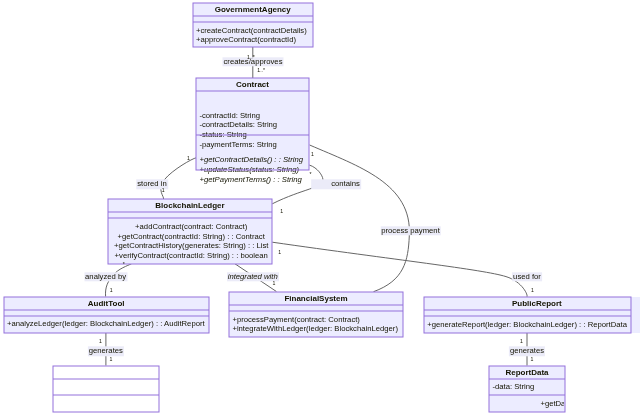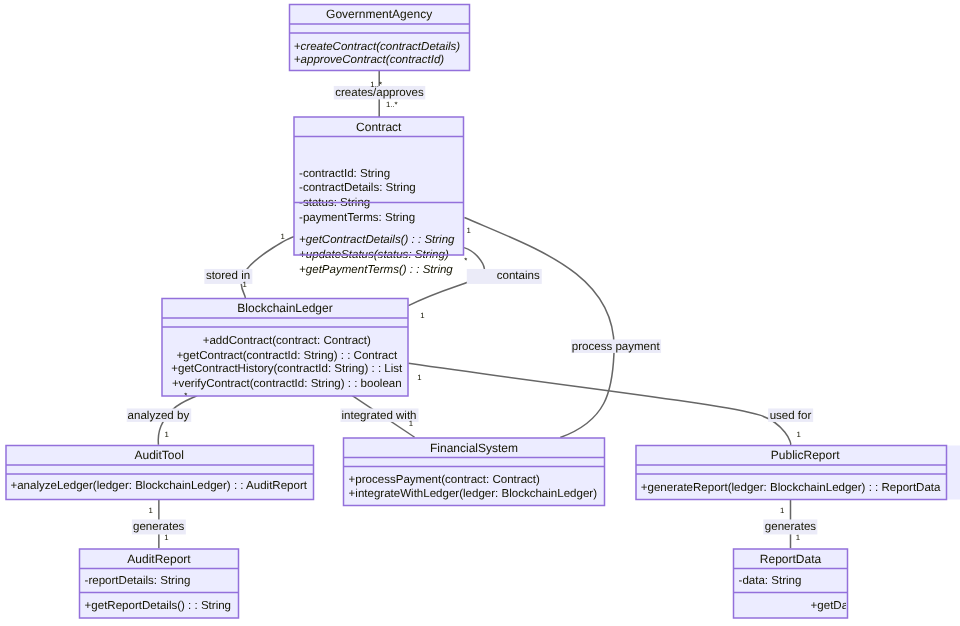--- a/index.html
+++ b/index.html
@@ -6,21 +6,21 @@
 
 html,body{margin:0;padding:0;background:#ffffff;}
 body{width:640px;height:417px;overflow:hidden;
      font-family:"Liberation Sans",sans-serif;}
 #stage{position:relative;width:640px;height:417px;background:#ffffff;}
 #edge-layer,#frame-layer{position:absolute;left:0;top:0;width:640px;height:417px;}
 #edge-layer path{fill:none;stroke:#666666;stroke-width:1;}
 #frame-layer rect,#frame-layer line{fill:none;stroke:#9370DB;stroke-width:1;}
 .node{position:absolute;box-sizing:border-box;background:#ECECFF;
       border:1px solid transparent;}
-.node-title{text-align:center;font-weight:normal;font-size:8px;color:#131300;}
+.node-title{text-align:center;font-weight:bold;font-size:8px;color:#131300;}
 .node-spacer{height:1px;}
 .node-section{box-sizing:border-box;padding-top:2.8px;overflow:hidden;}
 .node-row{font-size:7.7px;color:#131300;white-space:pre;padding-left:2.4px;
           height:9.7px;line-height:9.7px;}
 .edge-label{position:absolute;font-size:7.7px;color:#131300;white-space:pre;
             background:#ebebf8;transform:translate(-50%,-50%);line-height:9.4px;
             padding:0 1px;}
 .edge-card{position:absolute;font-size:5.2px;color:#131300;white-space:pre;
            transform:translate(-50%,-50%);line-height:6px;}
 
@@ -39,21 +39,21 @@
     <path d="M272.3,242.2 C394.8,259.8 483.5,269.5 506,276.6 C522.5,281.6 528.6,295.8 526.8,296.8"></path>
     <path d="M105.9,332 L105.9,365.5"></path>
     <path d="M527,332 L527,365.5"></path>
   </svg>
   <div class="node" style="left: 192.5px; top: 3px; width: 120.5px; height: 44.2px;">
     <div class="node-title" style="height: 12px; line-height: 12px;">GovernmentAgency</div>
     <div class="node-spacer"></div>
     <div class="node-section" style="height: 5px;">
     </div>
     <div class="node-spacer"></div>
-    <div class="node-section" style="height: 23.2px; font-style: italic;">
+    <div class="node-section" style="height: 23.2px;">
       <div class="node-row">+createContract(contractDetails)</div>
       <div class="node-row">+approveContract(contractId)</div>
     </div>
   </div>
   <div class="node" style="left: 196px; top: 78px; width: 113px; height: 92px;">
     <div class="node-title" style="height: 28px; line-height: 11.6px;">Contract</div>
     <div class="node-spacer"></div>
     <div class="node-section" style="height: 43.4px;">
       <div class="node-row">-contractId: String</div>
       <div class="node-row">-contractDetails: String</div>
@@ -69,21 +69,21 @@
   </div>
   <div class="node" style="left: 108px; top: 199px; width: 164px; height: 65px;">
     <div class="node-title" style="height: 12.4px; line-height: 12.4px;">BlockchainLedger</div>
     <div class="node-spacer"></div>
     <div class="node-section" style="height: 4.9px;">
     </div>
     <div class="node-spacer"></div>
     <div class="node-section" style="height: 43.7px; text-align: center;">
       <div class="node-row">+addContract(contract: Contract)</div>
       <div class="node-row">+getContract(contractId: String) : : Contract</div>
-      <div class="node-row">+getContractHistory(contractId: String) : : List</div>
+      <div class="node-row">+getContractHistory(generates: String) : : List</div>
       <div class="node-row">+verifyContract(contractId: String) : : boolean</div>
     </div>
   </div>
   <div class="node" style="left: 3.6px; top: 296.5px; width: 205.1px; height: 36.5px;">
     <div class="node-title" style="height: 12px; line-height: 12px;">AuditTool</div>
     <div class="node-spacer"></div>
     <div class="node-section" style="height: 5px;">
     </div>
     <div class="node-spacer"></div>
     <div class="node-section" style="height: 15.5px;">
@@ -102,31 +102,20 @@
     </div>
   </div>
   <div class="node" style="left: 423.8px; top: 297px; width: 226px; height: 36px;">
     <div class="node-title" style="height: 12px; line-height: 12px;">PublicReport</div>
     <div class="node-spacer"></div>
     <div class="node-section" style="height: 5px;">
     </div>
     <div class="node-spacer"></div>
     <div class="node-section" style="height: 15px;">
       <div class="node-row">+generateReport(ledger: BlockchainLedger) : : ReportData</div>
-    </div>
-  </div>
-  <div class="node" style="left: 53px; top: 365.5px; width: 106px; height: 46px;">
-    <div class="node-title" style="height: 12px; line-height: 12px;">AuditReport</div>
-    <div class="node-spacer"></div>
-    <div class="node-section" style="height: 15.5px;">
-      <div class="node-row">-reportDetails: String</div>
-    </div>
-    <div class="node-spacer"></div>
-    <div class="node-section" style="height: 14.5px;">
-      <div class="node-row">+getReportDetails() : : String</div>
     </div>
   </div>
   <div class="node" style="left: 489px; top: 365.5px; width: 76px; height: 46px;">
     <div class="node-title" style="height: 12px; line-height: 12px;">ReportData</div>
     <div class="node-spacer"></div>
     <div class="node-section" style="height: 15.5px;">
       <div class="node-row">-data: String</div>
     </div>
     <div class="node-spacer"></div>
     <div class="node-section" style="height: 14.5px; margin-left: 48px;">
@@ -167,21 +156,21 @@
   <div class="edge-card" style="left: 163.2px; top: 190px;">1</div>
   <div class="edge-label" style="left: 336px; top: 184.2px; padding-left: 20px;">contains</div>
   <div class="edge-card" style="left: 310.5px; top: 173.8px;">*</div>
   <div class="edge-card" style="left: 281.6px; top: 211.3px;">1</div>
   <div class="edge-label" style="left: 410.5px; top: 231px;">process payment</div>
   <div class="edge-card" style="left: 312.5px; top: 154px;">1</div>
   <div class="edge-card" style="left: 400px; top: 284px;"></div>
   <div class="edge-label" style="left: 105.6px; top: 277px;">analyzed by</div>
   <div class="edge-card" style="left: 123.8px; top: 263.9px;">*</div>
   <div class="edge-card" style="left: 111.1px; top: 289.8px;">1</div>
-  <div class="edge-label" style="left: 252.7px; top: 277px;">integrated with</div>
+  <div class="edge-label" style="left: 252.7px; top: 277px; font-style: italic;">integrated with</div>
   <div class="edge-card" style="left: 228px; top: 270px;"></div>
   <div class="edge-card" style="left: 273.9px; top: 282.9px;">1</div>
   <div class="edge-label" style="left: 527px; top: 277px;">used for</div>
   <div class="edge-card" style="left: 279.6px; top: 251.5px;">1</div>
   <div class="edge-card" style="left: 532.4px; top: 289.6px;">1</div>
   <div class="edge-label" style="left: 105.8px; top: 351.1px;">generates</div>
   <div class="edge-card" style="left: 100.5px; top: 341px;">1</div>
   <div class="edge-card" style="left: 111px; top: 358.5px;">1</div>
   <div class="edge-label" style="left: 527px; top: 351.1px;">generates</div>
   <div class="edge-card" style="left: 521.5px; top: 341px;">1</div>

